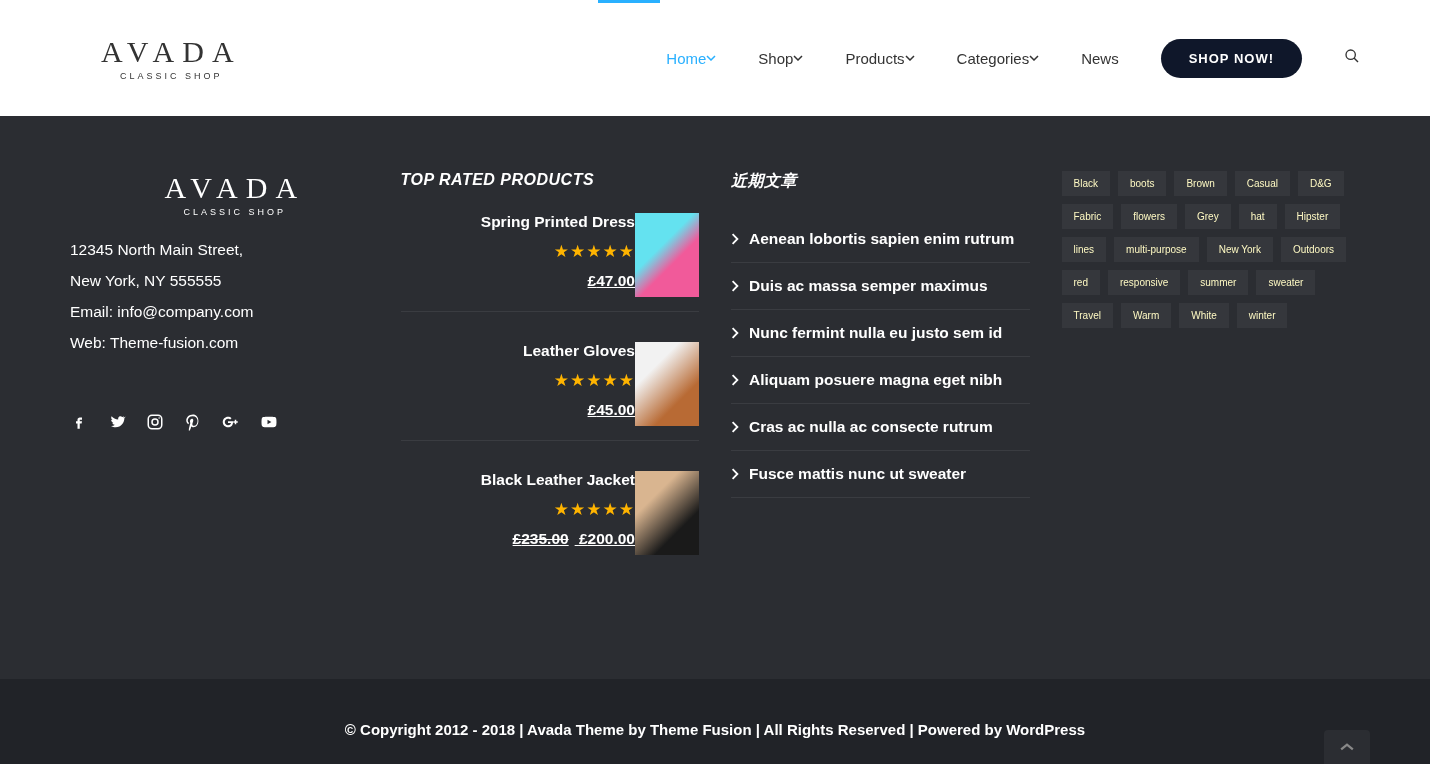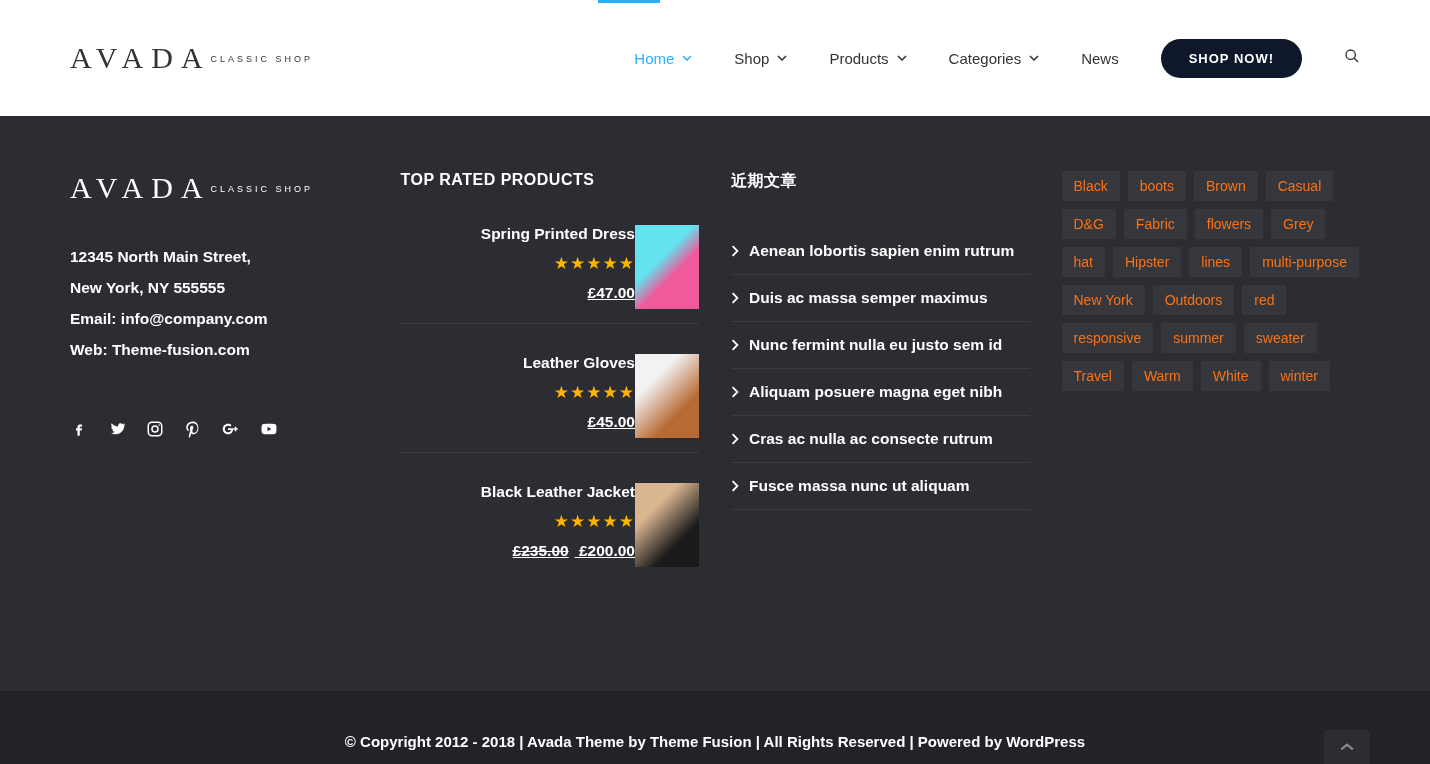--- a/index.html
+++ b/index.html
@@ -1,39 +1,39 @@
 <!DOCTYPE html>
 <html><head>
 <meta charset="utf-8">
 <style>
 * { box-sizing: border-box; margin: 0; padding: 0; }
 body { font-family: -apple-system, BlinkMacSystemFont, "Segoe UI", Arial, sans-serif; background: #fff; color: #333; }
 
 
 .header { display: flex; align-items: center; justify-content: space-between; padding: 0 70px; height: 116px; background: #fff; position: relative; }
 .header::before { content: ""; position: absolute; top: 0; left: 598px; width: 62px; height: 3px; background: #29b0ff; }
-.logo { display: flex; flex-direction: row; align-items: center; }
+.logo { display: flex; flex-direction: column; align-items: center; margin-left: 31px; }
 .logo-text { font-family: Georgia, serif; font-size: 30px; letter-spacing: 8px; font-weight: 400; color: #333; }
 .logo-sub { font-size: 9px; letter-spacing: 3px; color: #333; margin-top: 2px; }
 .nav { display: flex; align-items: center; gap: 42px; }
-.nav-item { display: flex; align-items: center; gap: 8px; color: #333; font-size: 15px; cursor: pointer; }
+.nav-item { display: flex; align-items: center; color: #333; font-size: 15px; cursor: pointer; }
 .nav-item.active { color: #29b0ff; }
 .chevron { width: 10px; height: 10px; display: inline-flex; align-items: center; justify-content: center; }
 .chevron svg { width: 10px; height: 6px; }
 .shop-now { background: #0f172a; color: #fff; padding: 12px 28px; border-radius: 22px; font-size: 13px; font-weight: 700; letter-spacing: 1px; cursor: pointer; border: none; }
 .search-icon { cursor: pointer; }
 .search-icon svg { width: 16px; height: 16px; }
 
 
 .footer { background: #2b2d32; color: #fff; padding: 55px 70px 80px; }
 .footer-cols { display: grid; grid-template-columns: 1fr 1fr 1fr 1fr; gap: 32px; max-width: 1300px; margin: 0 auto; }
-.footer-col h3 { font-size: 16px; font-weight: 700; letter-spacing: 0.5px; margin-bottom: 36px; }
+.footer-col h3 { font-size: 16px; font-weight: 700; letter-spacing: 0.5px; margin-bottom: 24px; font-style: italic; }
 .footer-logo .logo-text { color: #fff; }
 .footer-logo .logo-sub { color: #fff; }
-.contact-info { margin-top: 36px; font-size: 15.5px; line-height: 2; font-weight: 700; }
+.contact-info { margin-top: 17px; font-size: 15.5px; line-height: 2; font-weight: 400; }
 .socials { display: flex; gap: 20px; margin-top: 55px; }
 .socials span { cursor: pointer; }
 .socials svg { width: 18px; height: 18px; fill: #fff; }
 
 
 .product { display: flex; justify-content: space-between; margin-bottom: 30px; border-bottom: 1px solid #3a3c41; padding-bottom: 14px; }
 .product-info { flex: 1; text-align: right; }
 .product-title { font-size: 15.5px; font-weight: 600; margin-bottom: 10px; }
 .stars { color: #ffb400; font-size: 17px; letter-spacing: 1px; margin-bottom: 10px; }
 .price { font-size: 15.5px; font-weight: 600; text-decoration: underline; }
@@ -44,21 +44,21 @@
 .img2 { background: linear-gradient(135deg,#f2f2f2 30%,#b86a34 70%); }
 .img3 { background: linear-gradient(135deg,#d9b590 30%,#1a1a1a 70%); }
 
 
 .post-list { }
 .post-item { display: flex; align-items: center; gap: 10px; padding: 14px 0; border-bottom: 1px solid #3a3c41; font-size: 15.5px; font-weight: 600; cursor: pointer; }
 .post-item svg { width: 8px; height: 12px; flex-shrink: 0; }
 
 
 .tags { display: flex; flex-wrap: wrap; gap: 8px; }
-.tag { background: #35373c; padding: 7px 12px; font-size: 14px; cursor: pointer; border: none; color: #f97316; }
+.tag { background: #35373c; padding: 7px 12px; font-size: 10px; cursor: pointer; border: none; color: #fef9c3; }
 
 
 .bottom { background: #212328; color: #fff; text-align: center; padding: 42px 0 60px; }
 .copyright { font-size: 15px; font-weight: 600; margin-bottom: 26px; }
 .copyright a { color: #fff; text-decoration: none; }
 
 .to-top { position: fixed; right: 60px; bottom: 0; width: 46px; height: 34px; background: #2b2d32; display:flex; align-items:center; justify-content:center; cursor:pointer; border-radius: 4px 4px 0 0; }
 .to-top svg { width: 14px; height: 14px; }
 </style>
 </head>
@@ -214,21 +214,21 @@
           <div class="post-item">
             <svg viewBox="0 0 6 10">
               <path d="M1 1l4 4-4 4" fill="none" stroke="#fff" stroke-width="1.5"></path>
             </svg>
             <span>Cras ac nulla ac consecte rutrum</span>
           </div>
           <div class="post-item">
             <svg viewBox="0 0 6 10">
               <path d="M1 1l4 4-4 4" fill="none" stroke="#fff" stroke-width="1.5"></path>
             </svg>
-            <span>Fusce massa nunc ut aliquam</span>
+            <span>Fusce mattis nunc ut sweater</span>
           </div>
         </div>
     </div>
 
     <div class="footer-col">
       <div class="tags" id="tag-cloud">
           <button class="tag">Black</button>
           <button class="tag">boots</button>
           <button class="tag">Brown</button>
           <button class="tag">Casual</button>

